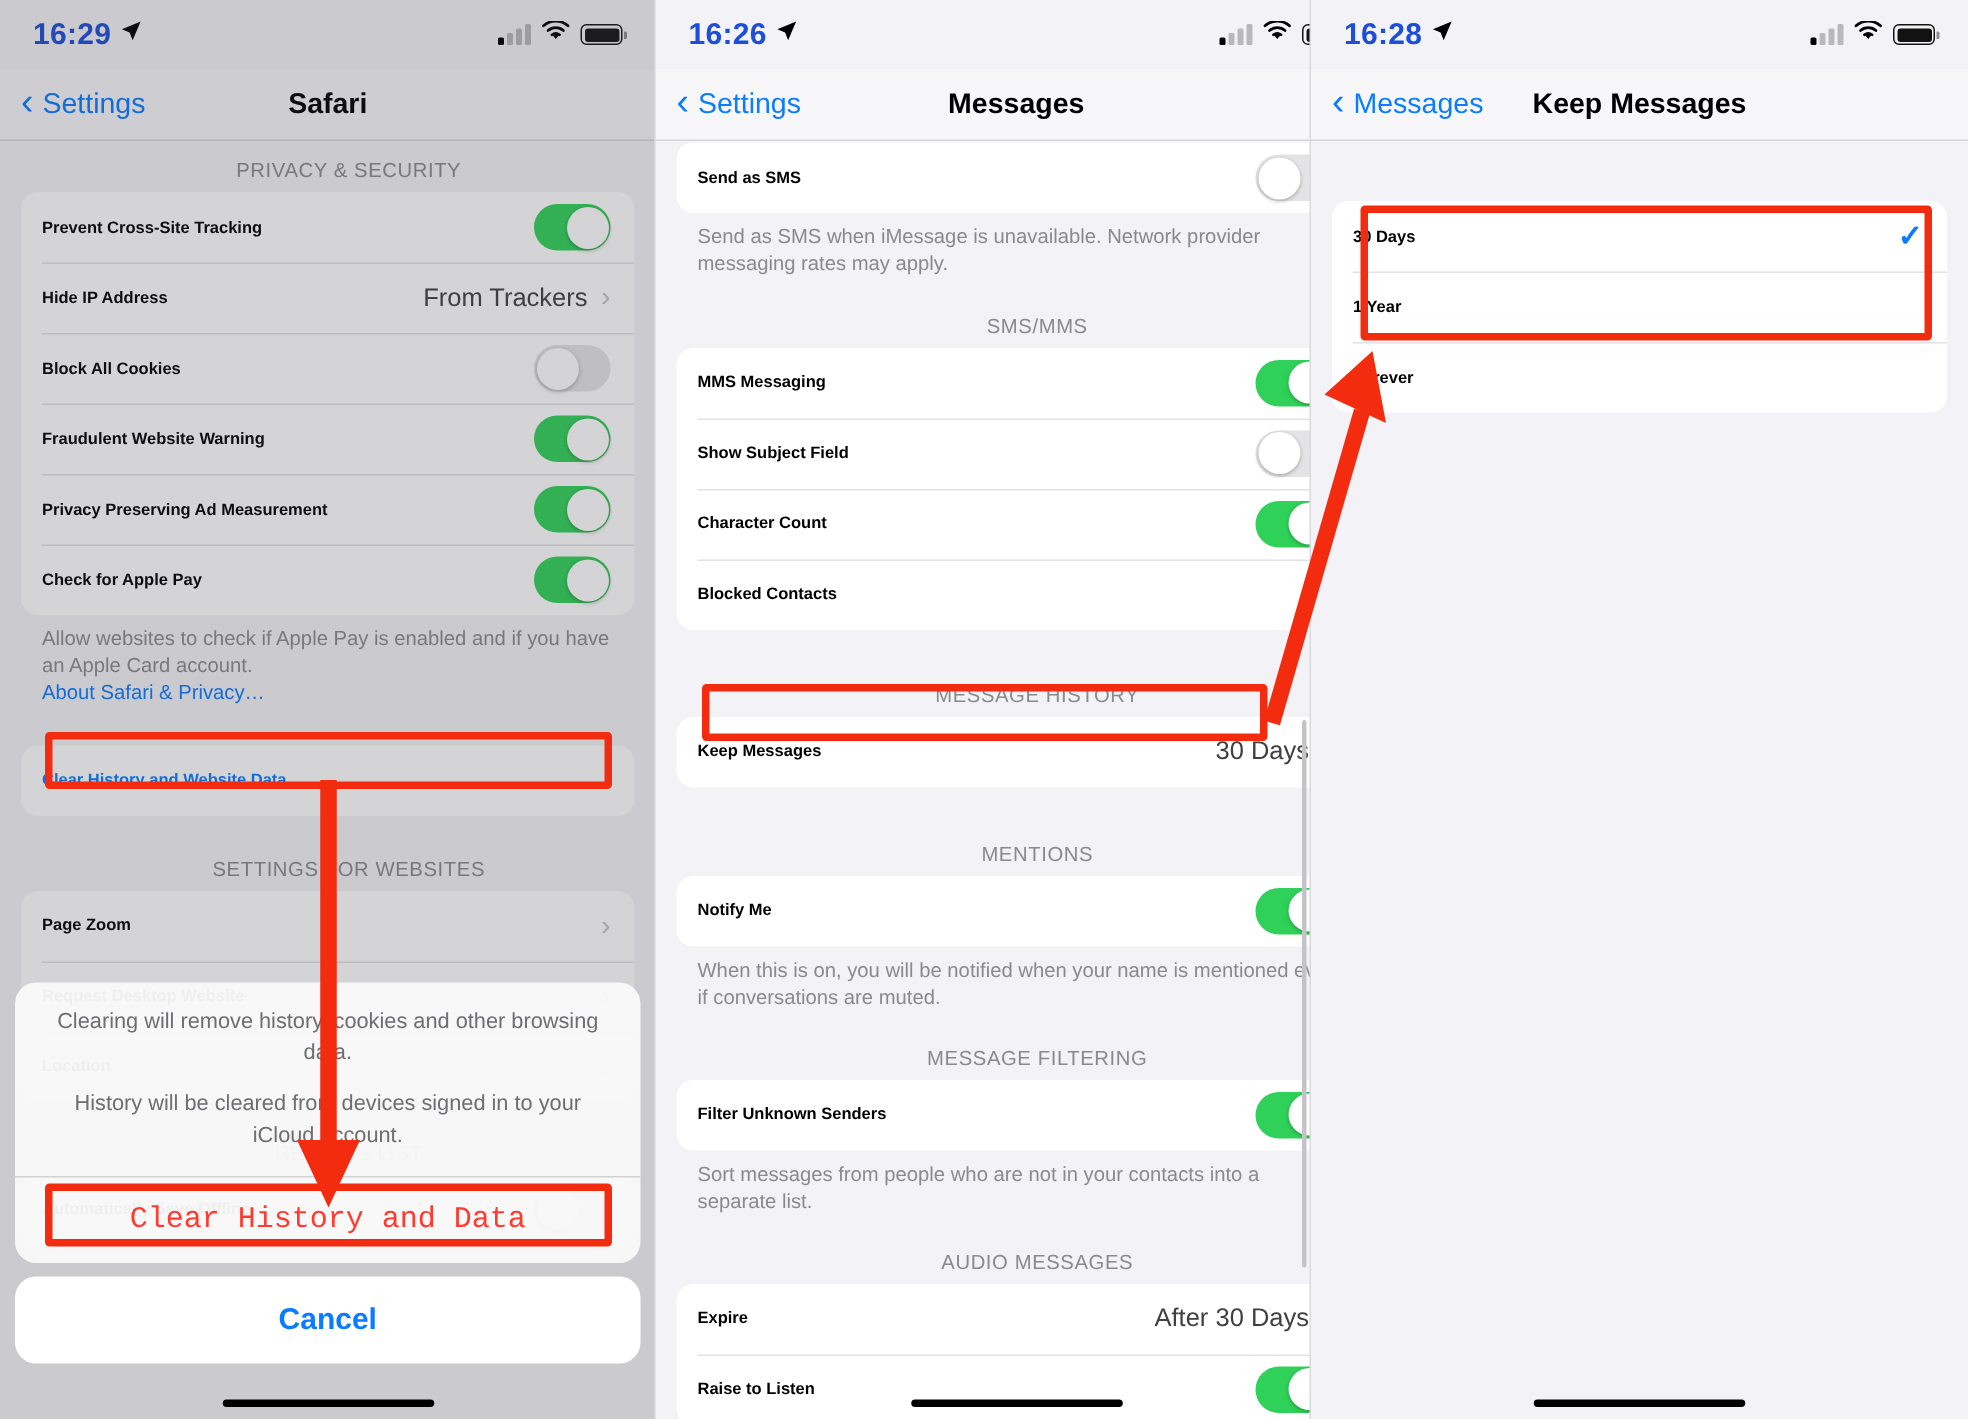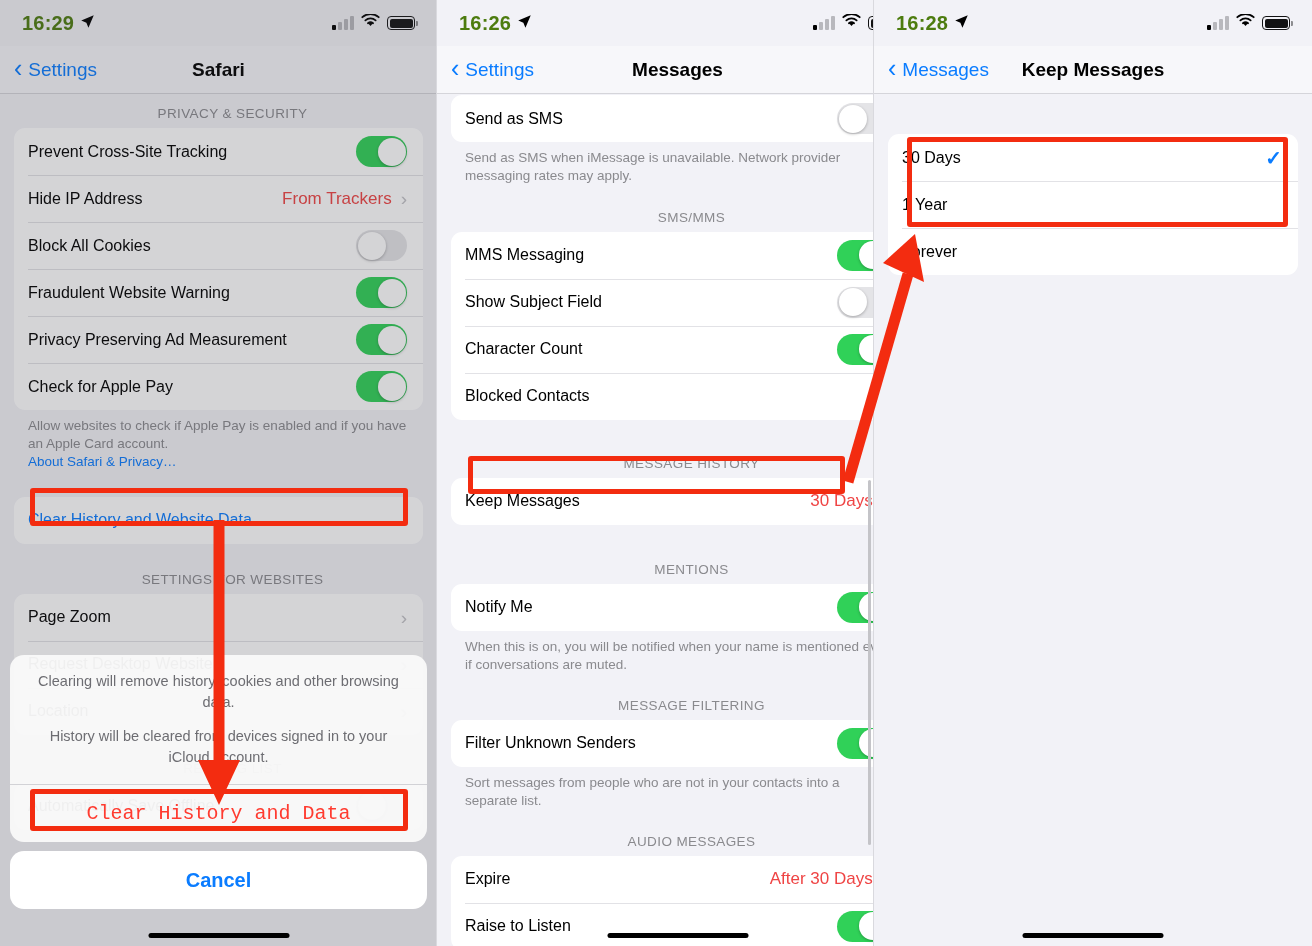--- a/index.html
+++ b/index.html
@@ -25,21 +25,21 @@
     background: #d9d9de; z-index: 30;
   }
 
   
   .statusbar {
     position: relative; height: 46px;
     display: flex; align-items: center;
     padding: 0 22px 0 22px;
   }
   .sb-time {
-    font-size: 20px; font-weight: bold; color: #4d7c0f;
+    font-size: 20px; font-weight: bold; color: #1d4ed8;
     letter-spacing: .2px;
   }
   .sb-loc { margin-left: 6px; display:inline-block; }
   .sb-right { margin-left: auto; display: flex; align-items: center; gap: 7px; }
   .bars { display: flex; align-items: flex-end; gap: 2px; height: 13px; }
   .bars i { display:block; width: 4px; border-radius: 1px; background: #b8b8bd; }
   .bars i.on { background: #000; }
   .bars i:nth-child(1){ height: 5px; }
   .bars i:nth-child(2){ height: 8px; }
   .bars i:nth-child(3){ height: 11px; }
@@ -82,22 +82,22 @@
   }
   .row {
     display: flex; align-items: center;
     height: 47px; padding: 0 16px 0 14px;
     position: relative;
   }
   .row + .row::before {
     content:""; position:absolute; left: 14px; right: 0; top: 0;
     height: 1px; background: #e2e2e6;
   }
-  .row-label { font-size: 16px; color: #000; flex: 1; white-space: nowrap; }
-  .row-value { font-size: 17px; color: #ef4444; margin-right: 9px; }
+  .row-label { font-size: 11px; color: #000; flex: 1; white-space: nowrap; font-weight: bold; }
+  .row-value { font-size: 17px; color: #404040; margin-right: 9px; }
   .chevron { color: #c2c2c6; font-size: 19px; font-weight: 300; line-height: 1; }
   .check { color: #0a7cff; font-size: 20px; font-weight: bold; }
   .row-link { color: #0a7cff; }
 
   .footnote {
     font-size: 13.5px; color: #8a8a8e; line-height: 1.33;
     padding: 7px 26px 0 28px;
   }
   .footnote a { color: #0a7cff; text-decoration: none; }
 

